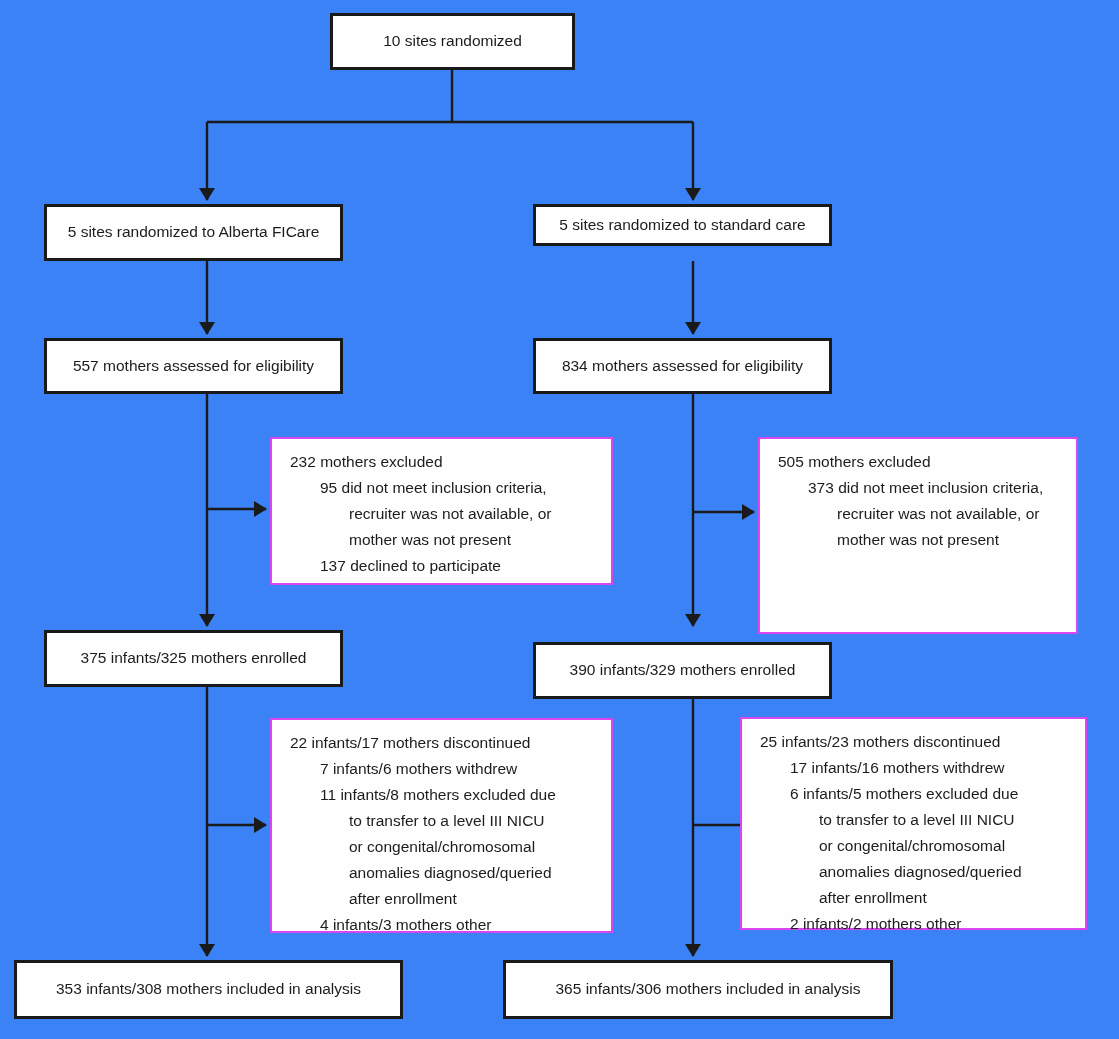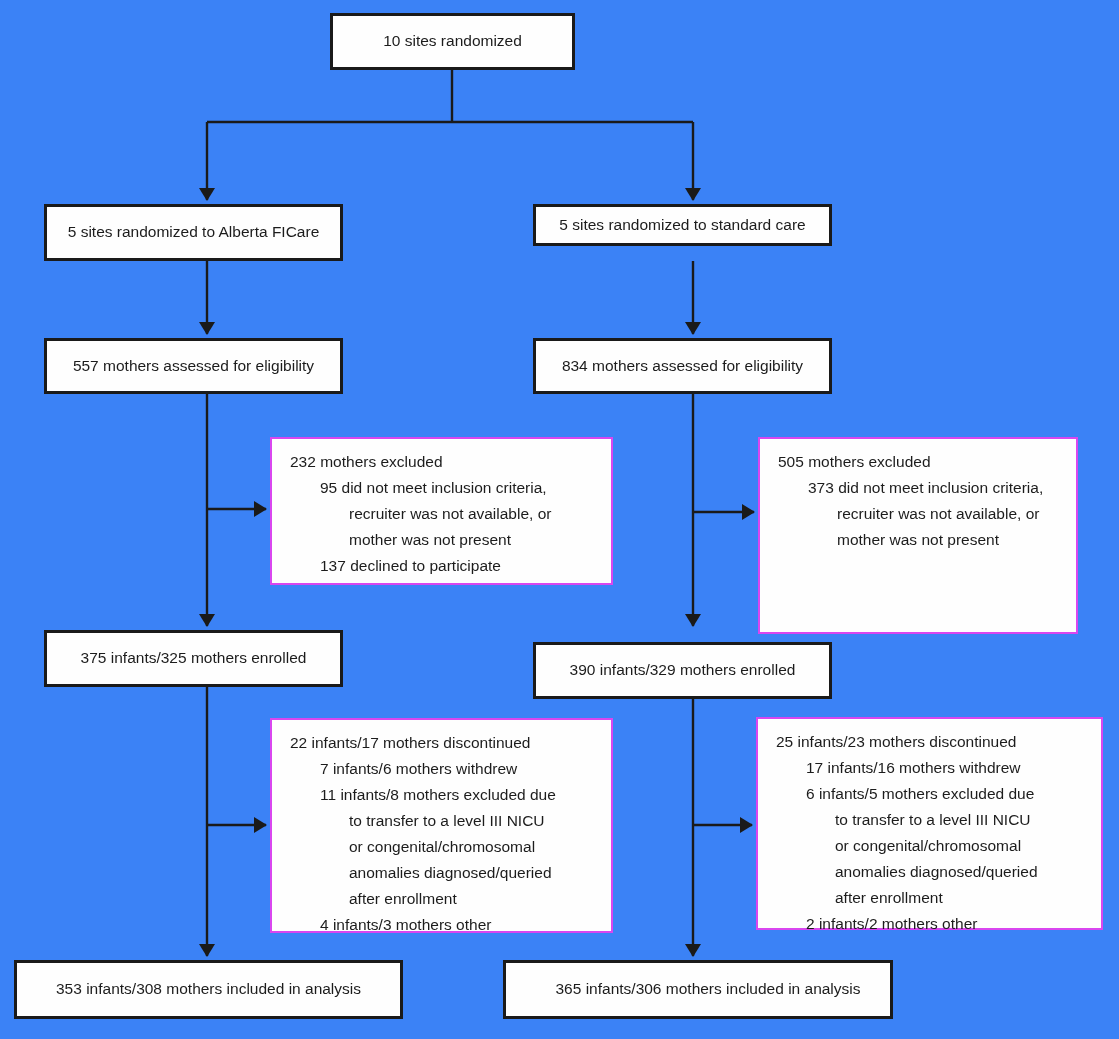--- a/index.html
+++ b/index.html
@@ -127,21 +127,21 @@
   <div class="box side" style="left:270px; top:718px; width:343px; height:215px;">
     <div class="ln">22 infants/17 mothers discontinued</div>
     <div class="ln i1">7 infants/6 mothers withdrew</div>
     <div class="ln i1">11 infants/8 mothers excluded due</div>
     <div class="ln i2">to transfer to a level III NICU</div>
     <div class="ln i2">or congenital/chromosomal</div>
     <div class="ln i2">anomalies diagnosed/queried</div>
     <div class="ln i2">after enrollment</div>
     <div class="ln i1">4 infants/3 mothers other</div>
   </div>
-  <div class="box side" style="left:756px; top:717px; width:347px; height:213px;">
+  <div class="box side" style="left:740px; top:717px; width:347px; height:213px;">
     <div class="ln">25 infants/23 mothers discontinued</div>
     <div class="ln i1">17 infants/16 mothers withdrew</div>
     <div class="ln i1">6 infants/5 mothers excluded due</div>
     <div class="ln i2">to transfer to a level III NICU</div>
     <div class="ln i2">or congenital/chromosomal</div>
     <div class="ln i2">anomalies diagnosed/queried</div>
     <div class="ln i2">after enrollment</div>
     <div class="ln i1">2 infants/2 mothers other</div>
   </div>
 

